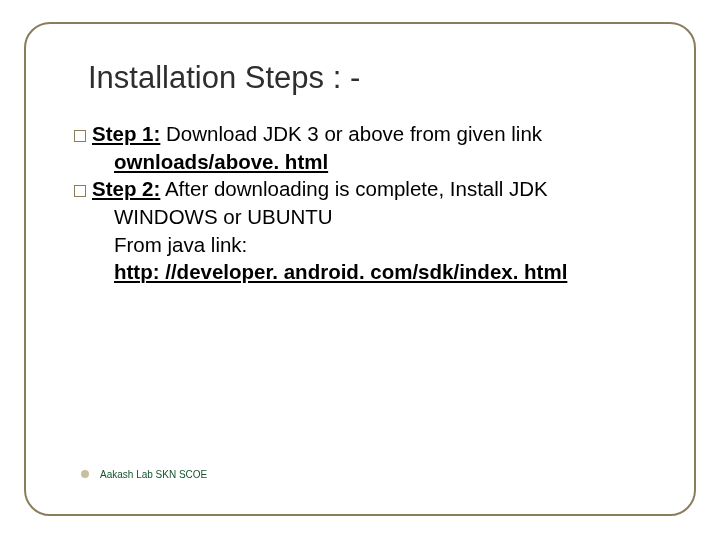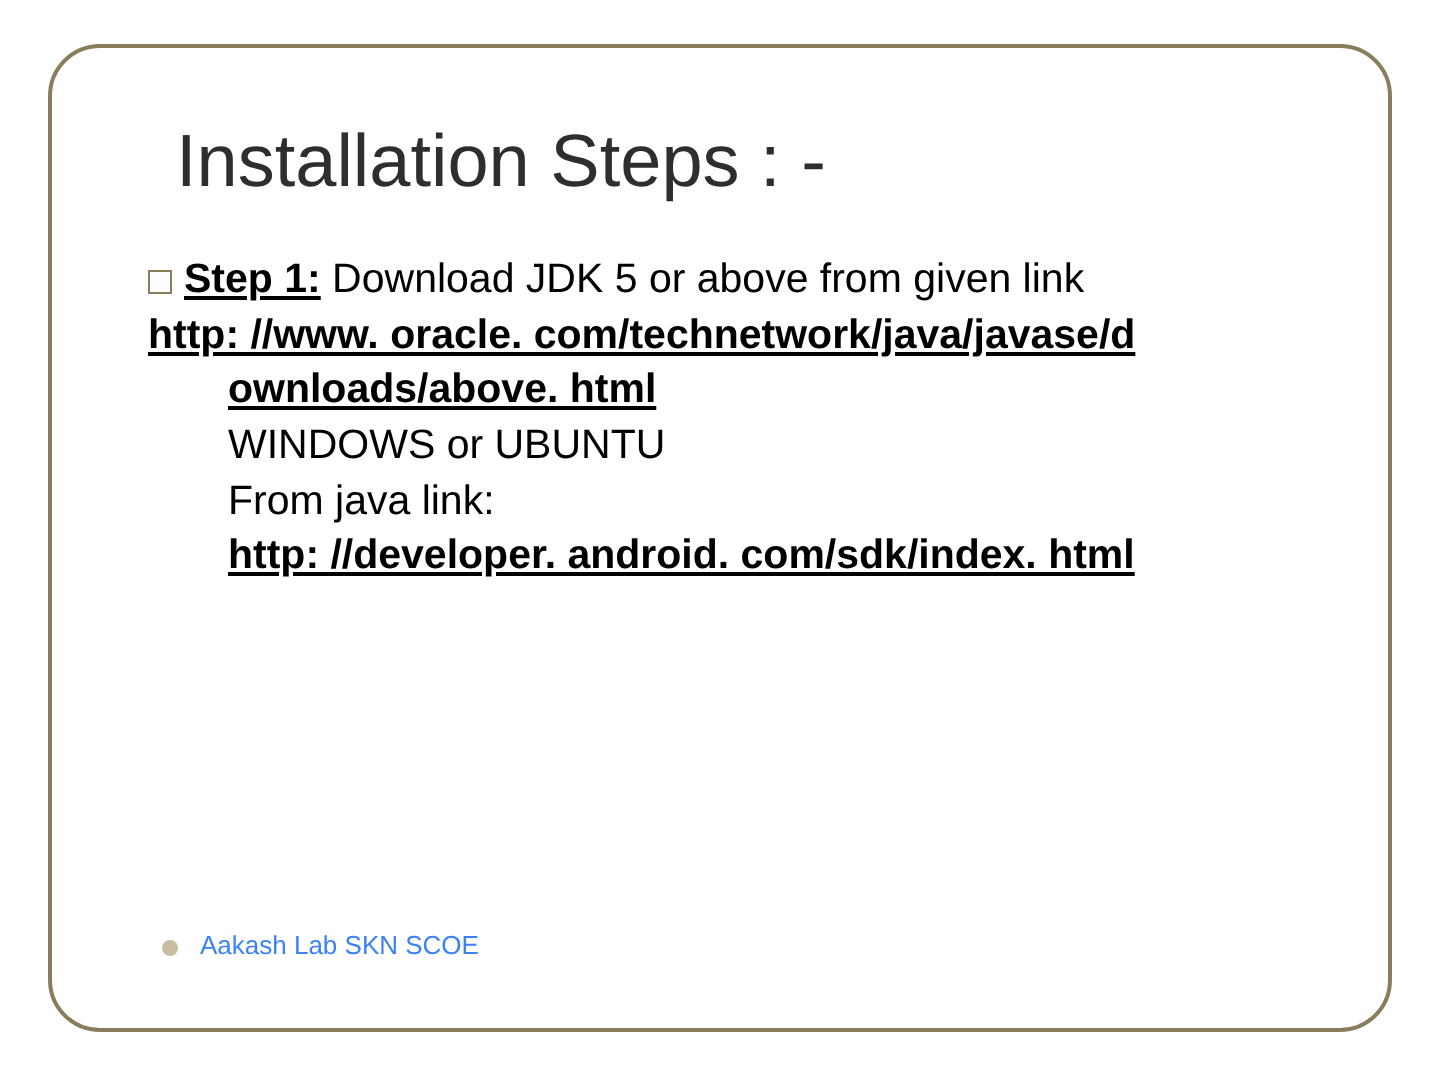--- a/index.html
+++ b/index.html
@@ -12,21 +12,21 @@
   }
   .inner {
     width: 100%;
     height: 100%;
     border: 2px solid #8a7d5c;
     border-radius: 26px;
     padding: 36px 36px 24px 48px;
     position: relative;
   }
   .title {
-    font-size: 37px;
+    font-size: 31px;
     color: #2e2e2e;
     margin-left: 14px;
     margin-bottom: 24px;
     font-weight: 400;
   }
   .body {
     font-size: 20.5px;
     line-height: 1.35;
     color: #000;
   }
@@ -40,22 +40,22 @@
     vertical-align: -1px;
   }
   .b { font-weight: bold; }
   .u { text-decoration: underline; text-align: right; }
   .link { font-weight: bold; text-decoration: underline; color: #000; cursor: pointer; }
   .indent { padding-left: 40px; display: block; }
   .foot {
     position: absolute;
     bottom: 34px;
     left: 74px;
-    font-size: 13px;
-    color: #3b82f6;
+    font-size: 10px;
+    color: #14532d;
   }
   .dot {
     position: absolute;
     left: 55px;
     bottom: 36px;
     width: 8px;
     height: 8px;
     border-radius: 50%;
     background: #c8bfa3;
   }
@@ -64,30 +64,30 @@
 <body>
 
 <div class="slide">
   <div class="inner">
 
     <h1 class="title">Installation Steps : -</h1>
 
     <div class="body">
 
       <span class="bullet-line">
-        <span class="bullet"></span><span class="b u">Step 1:</span><span> Download JDK 5 or above from given link</span>
+        <span class="bullet"></span><span class="b u">Step 1:</span><span> Download JDK 3 or above from given link</span>
       </span>
 
-      <span class="bullet-line">
-        <a class="link"> http: //www. oracle. com/technetwork/java/javase/d</a>
-      </span>
       <span class="indent">
         <a class="link">ownloads/above. html</a>
       </span>
 
+      <span class="bullet-line">
+        <span class="bullet"></span><span class="b u">Step 2:</span><span> After downloading is complete, Install JDK</span>
+      </span>
 
       <span class="indent">WINDOWS or UBUNTU</span>
       <span class="indent">From java link:</span>
       <span class="indent">
         <a class="link">http: //developer. android. com/sdk/index. html</a>
       </span>
 
     </div>
 
     <div class="dot"></div>

